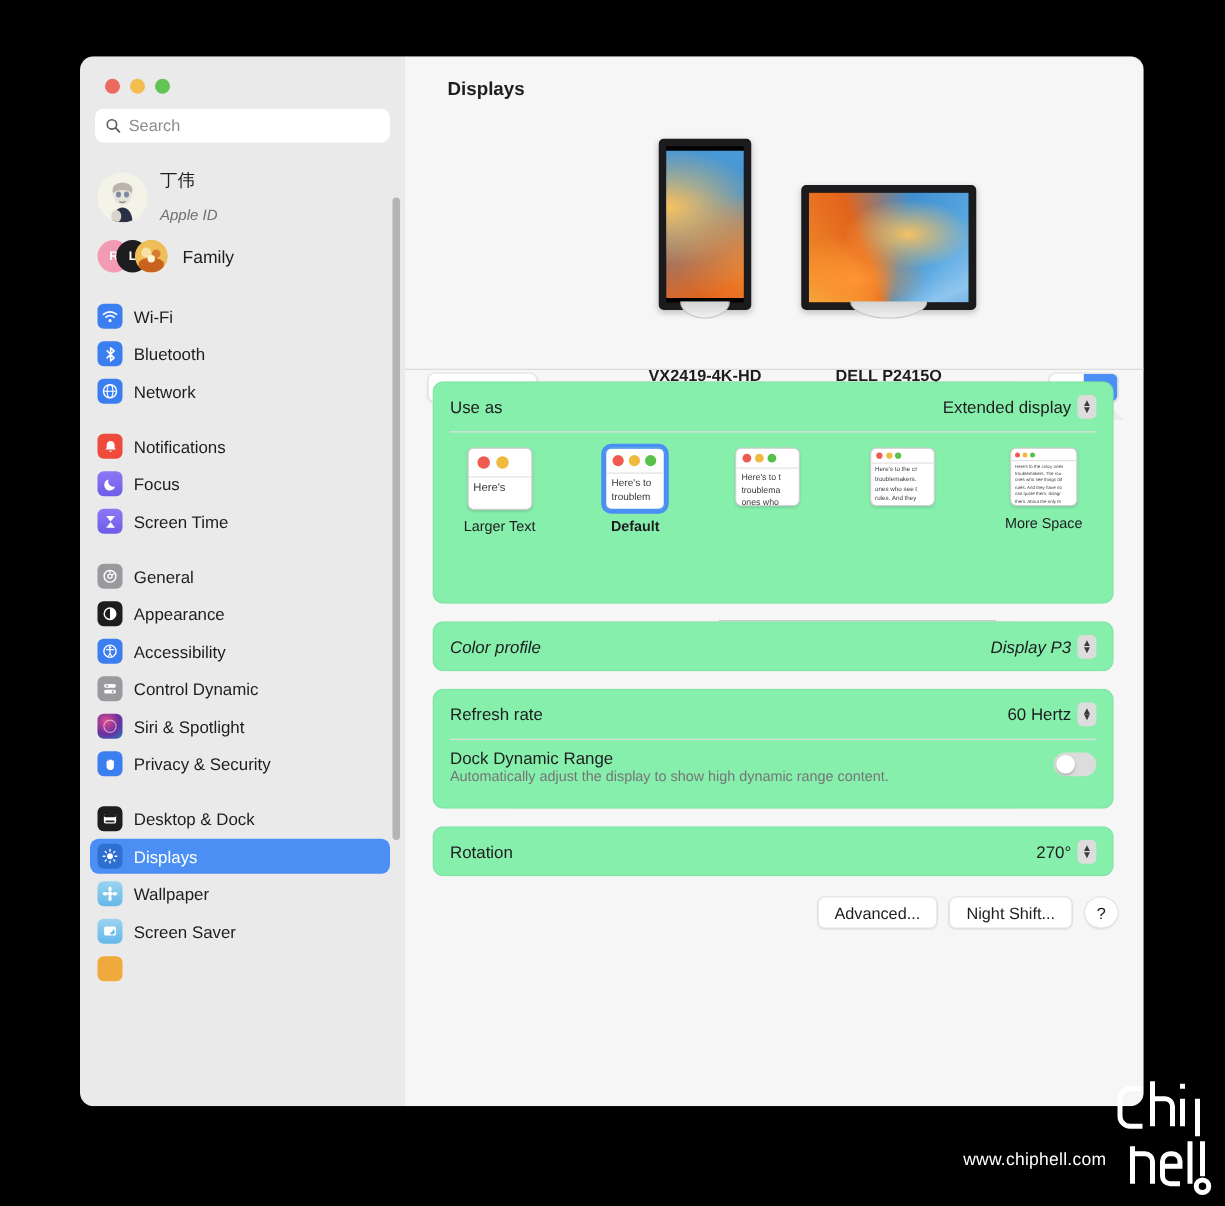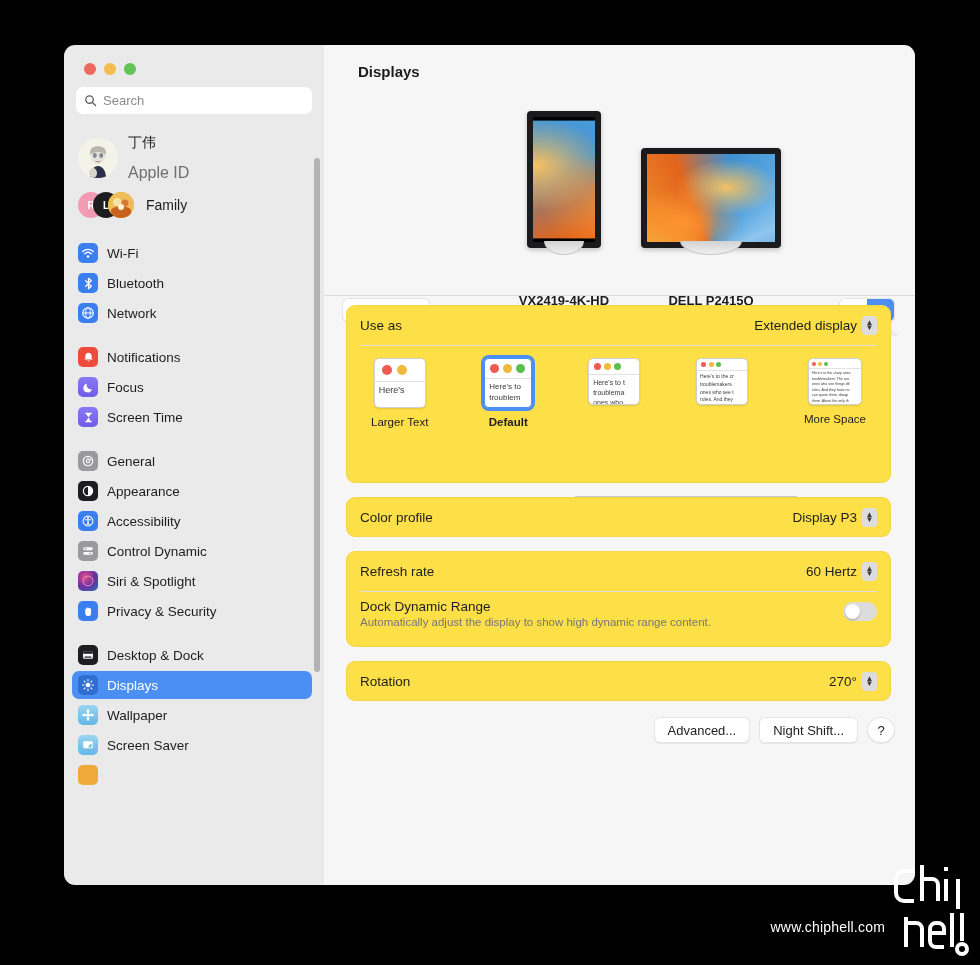--- a/index.html
+++ b/index.html
@@ -54,21 +54,21 @@
     display: flex; align-items: center; gap: 10px;
     height: 50px; padding: 0 6px; border-radius: 7px;
     margin-bottom: 2px;
   }
   .avatar {
     width: 40px; height: 40px; border-radius: 50%;
     flex: 0 0 40px; overflow: hidden; position: relative;
     background: #f2f3e6;
   }
   .profile-name { font-size: 14px; color: #1d1d1f; line-height: 1.15; }
-  .profile-sub { font-size: 16px; color: #6f6f72; line-height: 1.2; margin-top: 13px; }
+  .profile-sub { font-size: 12px; color: #6f6f72; line-height: 1.2; margin-top: 13px; font-style: italic; }
 
   .family-row { display:flex; align-items:center; gap:10px; height:40px; padding:0 6px; border-radius:7px; }
   .fam-stack { position: relative; width: 58px; height: 26px; flex: 0 0 58px; }
   .fam {
     position: absolute; top: 0; width: 26px; height: 26px; border-radius: 50%;
     display: flex; align-items: center; justify-content: center;
     font-size: 10px; color: #fff; font-weight: 600; overflow: hidden;
   }
   .fam1 { left: 0; background: #f39ab4; }
   .fam2 { left: 15px; background: #1d1d1f; }
@@ -159,21 +159,21 @@
     border-radius: 6px; box-shadow: 0 1px 1px rgba(0,0,0,.07);
     display: flex; overflow: hidden;
   }
   .add-plus { flex: 1; display: flex; align-items: center; justify-content: center; font-size: 15px; color: #2b2b2b; }
   .add-chev { flex: 1; background: #4b8ff4; display: flex; align-items: center; justify-content: center; color: #fff; font-size: 9px; }
 
   .divider-line { position: absolute; left: 0; top: 250px; width: 100%; height: 1px; background: #dcdcdc; }
 
   .card {
     position: absolute; left: 22px; width: 545px;
-    background: #fde047; border-radius: 9px;
+    background: #86efac; border-radius: 9px;
     border: 1px solid rgba(0,0,0,.045);
   }
   .row {
     display: flex; align-items: center; justify-content: space-between;
     height: 39px; padding: 0 13px;
   }
   .row-label { font-size: 13.5px; color: #1d1d1f; }
   .row-value { font-size: 13.5px; color: #1d1d1f; display: flex; align-items: center; gap: 5px; }
   .stepper {
     width: 15px; height: 19px; border-radius: 4px; background: #dddddd;
@@ -197,21 +197,21 @@
   .tbar { display: flex; align-items: center; gap: 3px; padding: 4px 5px; border-bottom: 1px solid #e2e2e2; }
   .tdot { border-radius: 50%; }
   .tbody { padding: 3px 4px; overflow: hidden; }
   .tline { color: #3a3a3a; white-space: nowrap; overflow: hidden; }
   .res-label { font-size: 11.5px; color: #1d1d1f; margin-top: 8px; white-space: nowrap; }
   .res-label.bold { font-weight: bold; }
   .res-track {
     position: absolute; left: 228px; top: 150px; width: 222px; height: 1px; background: #c9c9c9;
   }
 
-  .color-card { top: 452px; height: 40px; }
+  .color-card { top: 452px; height: 40px; font-style: italic; }
   .refresh-card { top: 506px; height: 96px; }
   .rot-card { top: 616px; height: 40px; }
 
   .hdr-row { display: flex; align-items: flex-start; justify-content: space-between; padding: 7px 13px 9px 13px; }
   .hdr-title { font-size: 13.5px; color: #1d1d1f; }
   .hdr-sub { font-size: 11.5px; color: #757578; margin-top: 2px; }
   .toggle {
     width: 34px; height: 19px; border-radius: 10px; background: #dcdcdc;
     position: relative; flex: 0 0 34px; margin-top: 3px;
   }

